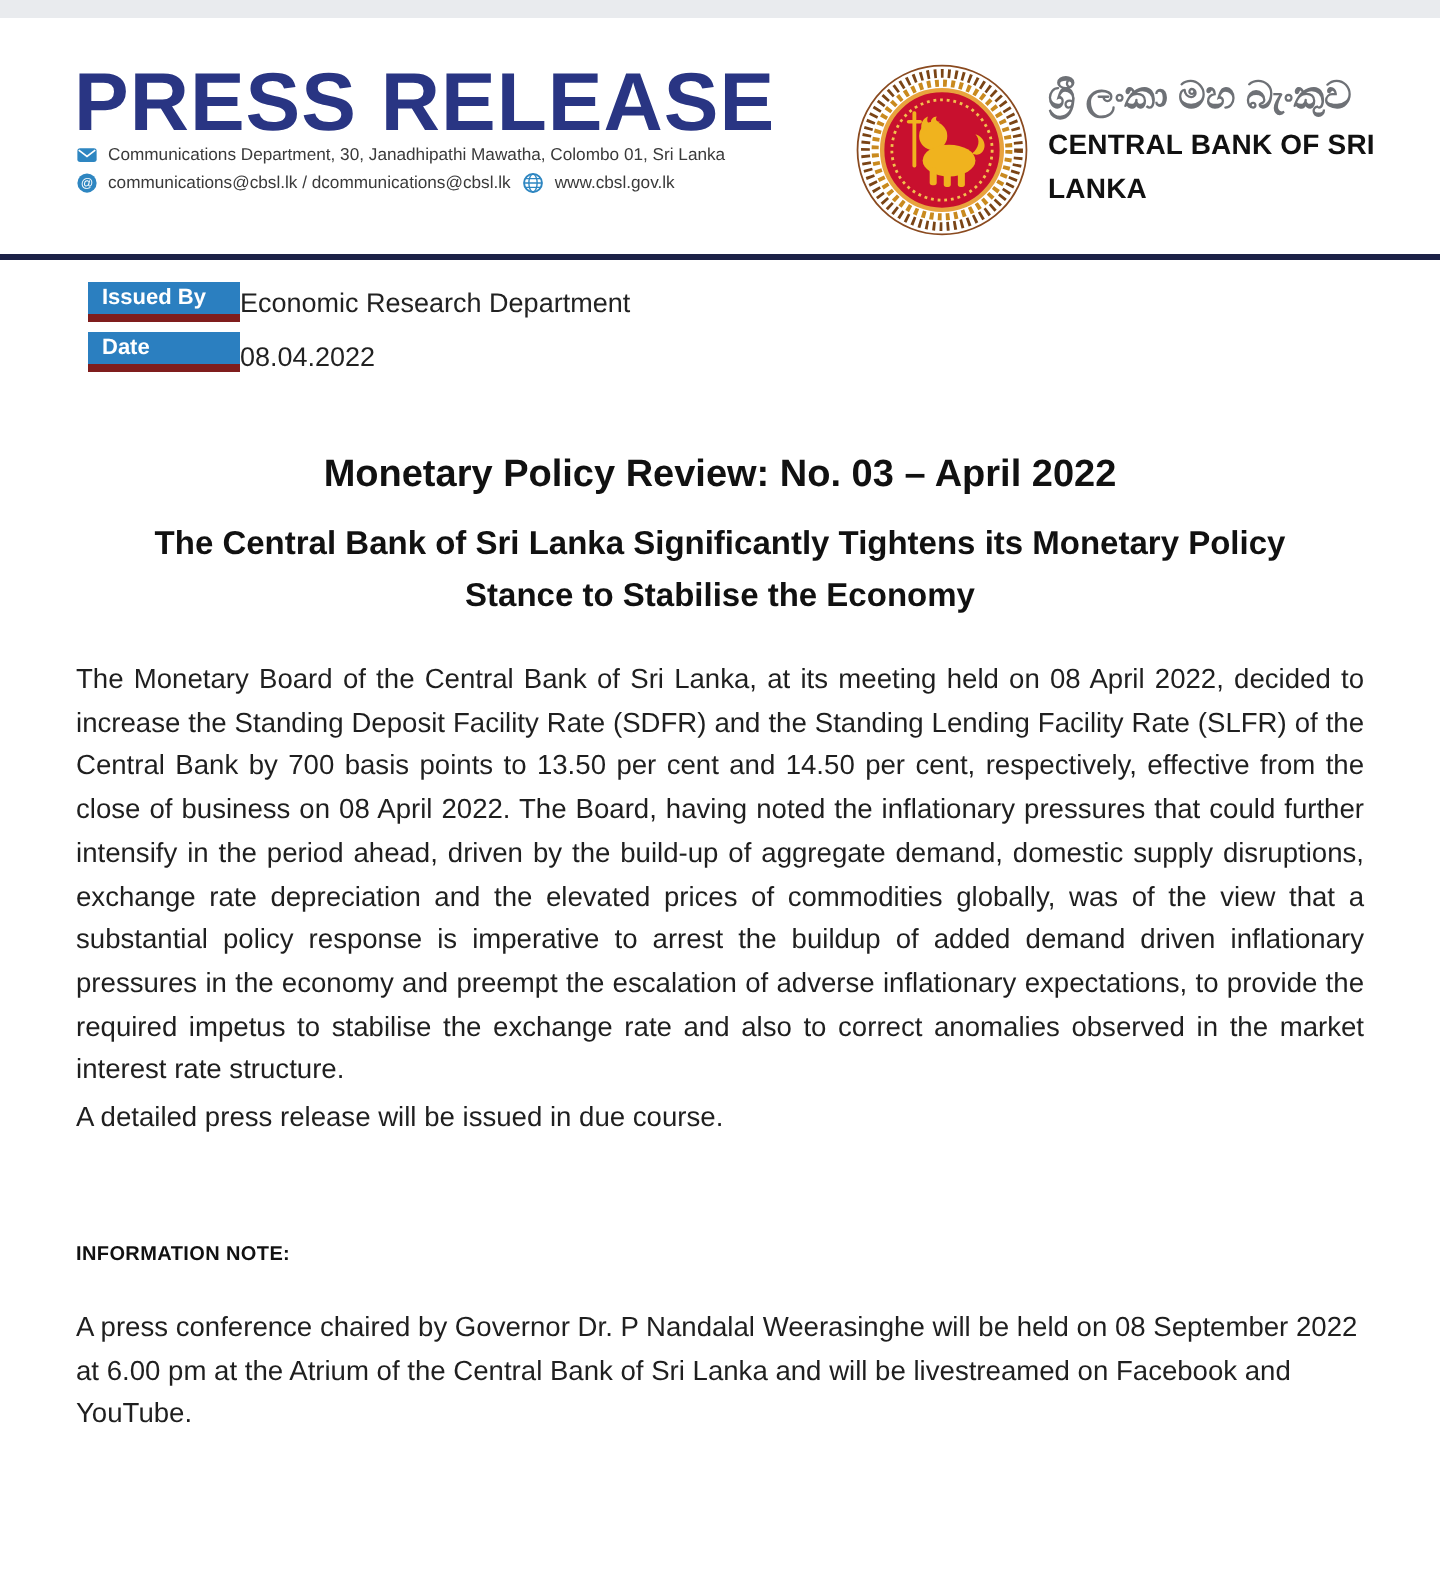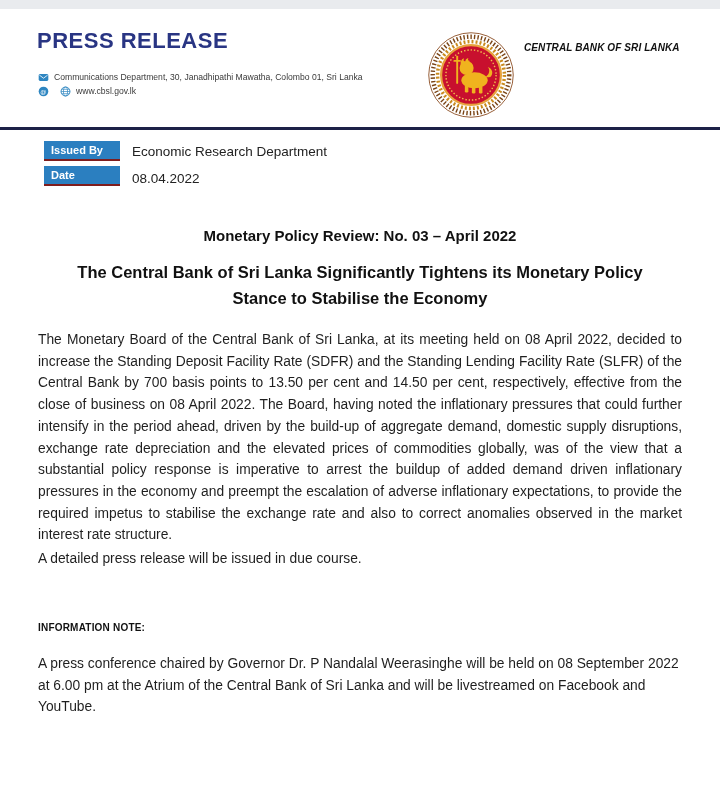--- a/index.html
+++ b/index.html
@@ -10,58 +10,58 @@
     position: relative;
     overflow: hidden;
   }
   .scan-strip {
     position: absolute; top: 0; left: 0; width: 720px; height: 9px;
     background: #e9ebee;
   }
   
   .pr-title {
     position: absolute; left: 37px; top: 28px;
-    font-size: 22px; font-weight: 700; letter-spacing: 0.5px;
+    font-size: 41px; font-weight: 700; letter-spacing: 0.5px;
     color: #293583;
   }
   .contacts {
     position: absolute; left: 38px; top: 70px; width: 400px;
     font-size: 8.6px; color: #3a3a3a; line-height: 14px;
   }
   .contact-row { display: flex; align-items: center; white-space: nowrap; text-align: right; }
   .cicon { display: inline-flex; width: 11px; height: 11px; margin-right: 5px; flex: 0 0 auto; }
   .cicon.mid { margin-left: 6px; }
   .cicon svg { width: 11px; height: 11px; }
   
   .logo {
     position: absolute; left: 427px; top: 31px; width: 88px; height: 88px;
   }
   .bank-names { position: absolute; left: 524px; top: 37px; width: 190px; }
   .bank-sinhala { font-size: 19px; font-weight: 700; color: #6e7176; line-height: 24px; }
   .bank-tamil   { font-size: 14.5px; font-weight: 700; color: #6e7176; line-height: 23px; }
-  .bank-english { font-size: 10px; font-weight: 700; color: #111; line-height: 22px; letter-spacing: 0.1px; font-style: italic; }
+  .bank-english { font-size: 14px; font-weight: 700; color: #111; line-height: 22px; letter-spacing: 0.1px; }
   
   .divider {
     position: absolute; left: 0; top: 127px; width: 720px; height: 3px;
     background: #1c2147;
   }
   
   .meta-row { position: absolute; left: 44px; display: flex; align-items: center; }
   .meta-row.issued { top: 141px; }
   .meta-row.date   { top: 166px; align-items: flex-end; }
   .badge {
     width: 76px; height: 20px; background: #2b7fc0; color: #ffffff;
     font-size: 11px; font-weight: 700; display: flex; align-items: center;
-    padding-left: 7px; border-bottom: 2px solid #7f1d1d;
+    padding-left: 7px; border-bottom: 4px solid #7f1d1d;
   }
-  .meta-value { margin-left: 12px; font-size: 13.5px; color: #222; }
+  .meta-value { font-size: 13.5px; color: #222; }
   
   .doc-title {
     position: absolute; left: 0; top: 227px; width: 720px;
-    text-align: center; font-size: 15px; font-weight: 700; color: #111;
+    text-align: center; font-size: 19px; font-weight: 700; color: #111;
   }
   .doc-subtitle {
     position: absolute; left: 60px; top: 259px; width: 600px;
     text-align: center; font-size: 16.5px; font-weight: 700; color: #111;
     line-height: 26px;
   }
   .para {
     position: absolute; left: 38px; width: 644px;
     font-size: 13.8px; line-height: 21.7px; color: #1f1f1f;
     text-align: justify;
@@ -91,20 +91,21 @@
     </span>
     <span>Communications Department, 30, Janadhipathi Mawatha, Colombo 01, Sri Lanka</span>
   </div>
   <div class="contact-row">
     <span class="cicon">
       <svg viewBox="0 0 16 16">
           <circle cx="8" cy="8" r="7" fill="#2e86c1"></circle>
           <text x="8" y="11" font-size="9" fill="#fff" text-anchor="middle" font-family="sans-serif">@</text>
         </svg>
     </span>
+    <span>communications@cbsl.lk / dcommunications@cbsl.lk</span>
     <span class="cicon mid">
       <svg viewBox="0 0 16 16">
           <circle cx="8" cy="8" r="6.5" fill="none" stroke="#2e86c1" stroke-width="1.4"></circle>
           <ellipse cx="8" cy="8" rx="3" ry="6.5" fill="none" stroke="#2e86c1" stroke-width="1"></ellipse>
           <path d="M1.5 8h13M2.5 4.8h11M2.5 11.2h11" stroke="#2e86c1" stroke-width="1" fill="none"></path>
         </svg>
     </span>
     <span>www.cbsl.gov.lk</span>
   </div>
 </div>
@@ -125,20 +126,21 @@
       <ellipse cx="54" cy="56" rx="15" ry="9"></ellipse>
       <rect x="43" y="60" width="4" height="10" rx="1.5"></rect>
       <rect x="51" y="62" width="4" height="9" rx="1.5"></rect>
       <rect x="59" y="62" width="4" height="9" rx="1.5"></rect>
       <path d="M67 52c4-3 5-8 2-11 4 1 7 6 4 10-1.5 2-4 2-6 1z"></path>
     </g>
   </svg>
 </div>
 
 <div class="bank-names">
+  <div class="bank-sinhala">ශ්‍රී ලංකා මහ බැංකුව</div>
   <div class="bank-english">CENTRAL BANK OF SRI LANKA</div>
 </div>
 
 <div class="divider"></div>
 
 <div class="meta-row issued">
   <span class="badge">Issued By</span>
   <span class="meta-value">Economic Research Department</span>
 </div>
 <div class="meta-row date">

